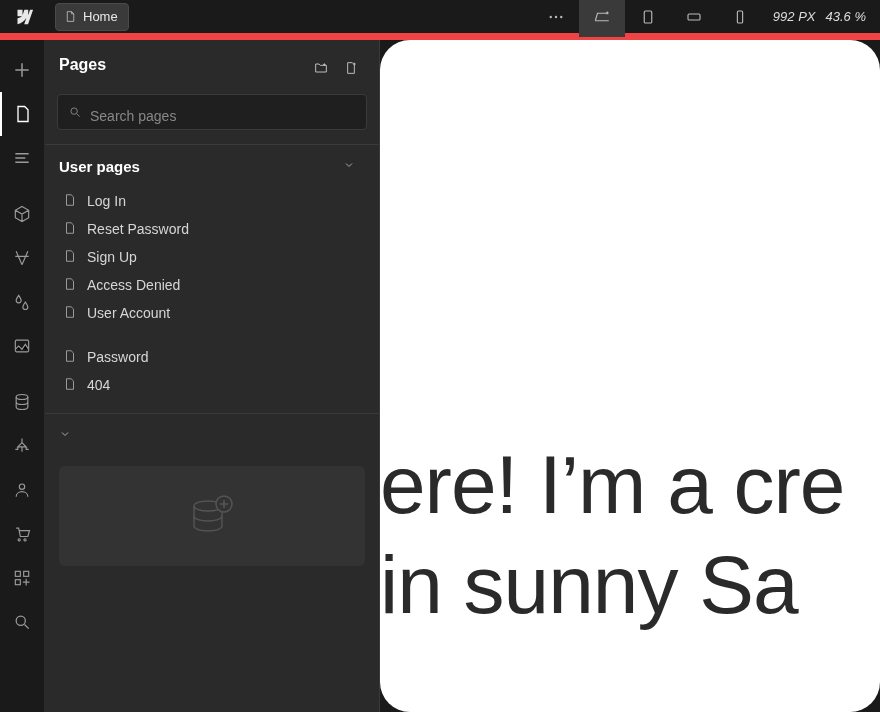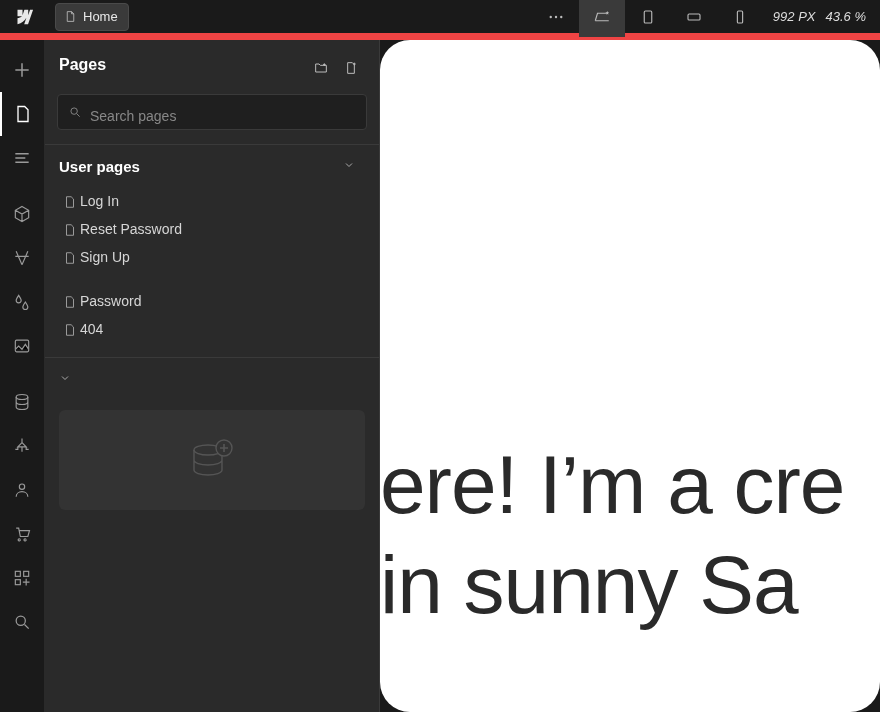--- a/index.html
+++ b/index.html
@@ -122,25 +122,25 @@
   justify-content: space-between;
 }
 .section-head:first-of-type { border-top: 1px solid #3a3a3a; }
 .section-title {
   font-size: 15px; font-weight: 600; color: #fff; flex: 1;
 }
 .chevron { color: #aaa; }
 .chevron svg { width: 12px; height: 12px; }
 .page-list { padding: 2px 0 14px 0; }
 .page-item {
-  display: flex; align-items: flex-end;
+  display: flex; align-items: flex-start;
   padding: 6px 16px 6px 18px;
   font-size: 14px;
   color: #d6d6d6;
-  gap: 3px;
+  gap: 10px;
 }
 .page-item svg { width: 14px; height: 14px; color: #aaa; flex-shrink: 0; }
 
 .cms-empty {
   margin: 12px 14px 18px 14px;
   background: #333333;
   border-radius: 6px;
   height: 100px;
   display: flex; align-items: center; justify-content: center;
 }
@@ -335,20 +335,32 @@
             <path fill="none" stroke="currentColor" stroke-width="1.5" d="M6 3h8l4 4v14H6V3z"></path>
           </svg>
           <span>Reset Password</span>
         </div>
       <div class="page-item">
           <svg viewBox="0 0 24 24">
             <path fill="none" stroke="currentColor" stroke-width="1.5" d="M6 3h8l4 4v14H6V3z"></path>
           </svg>
           <span>Sign Up</span>
         </div>
+      <div class="page-item">
+          <svg viewBox="0 0 24 24">
+            <path fill="none" stroke="currentColor" stroke-width="1.5" d="M6 3h8l4 4v14H6V3z"></path>
+          </svg>
+          <span>Access Denied</span>
+        </div>
+      <div class="page-item">
+          <svg viewBox="0 0 24 24">
+            <path fill="none" stroke="currentColor" stroke-width="1.5" d="M6 3h8l4 4v14H6V3z"></path>
+          </svg>
+          <span>User Account</span>
+        </div>
     </div>
 
     <div class="page-list">
       <div class="page-item">
           <svg viewBox="0 0 24 24">
             <path fill="none" stroke="currentColor" stroke-width="1.5" d="M6 3h8l4 4v14H6V3z"></path>
           </svg>
           <span>Password</span>
         </div>
       <div class="page-item">

